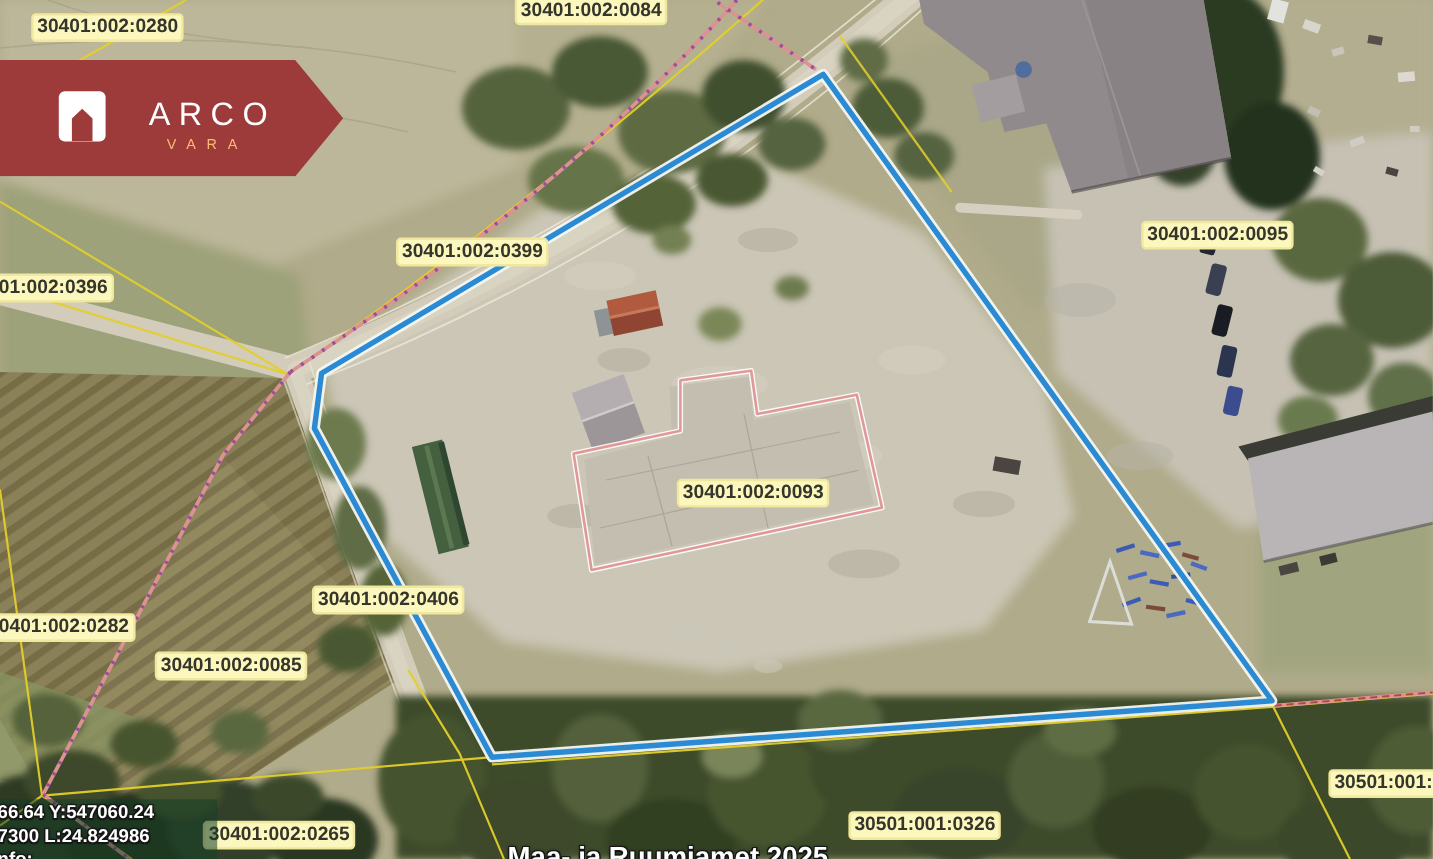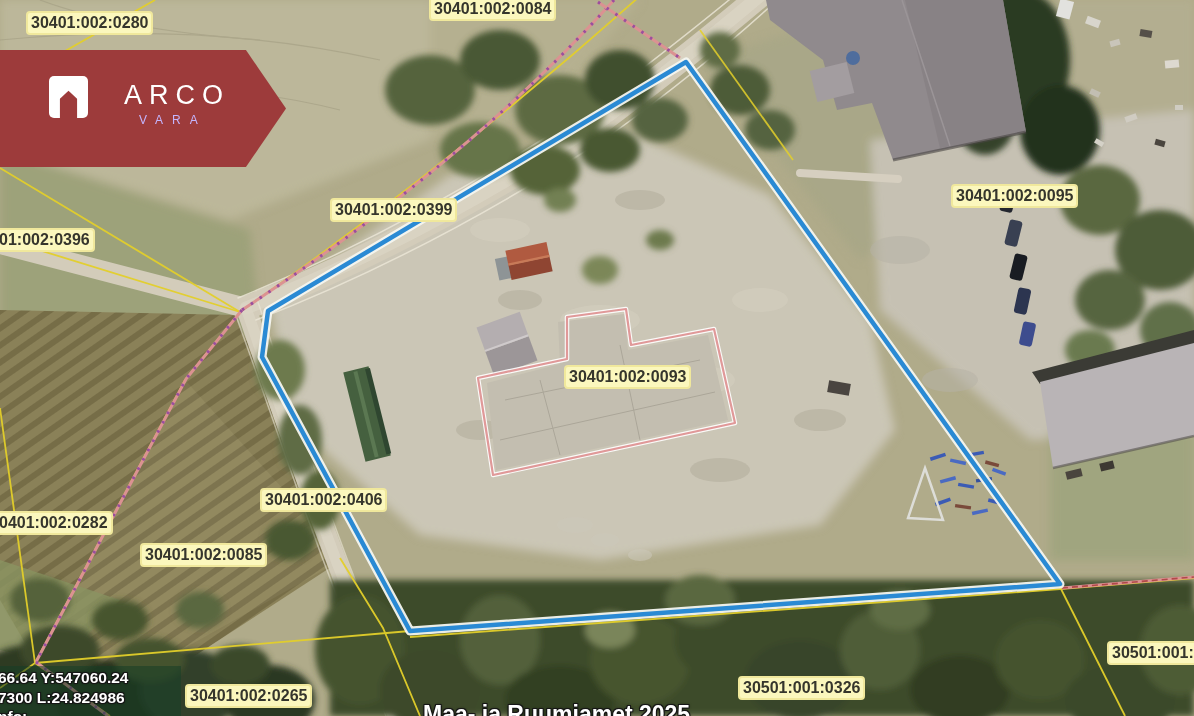--- a/index.html
+++ b/index.html
@@ -7,27 +7,27 @@
           font-family:"Liberation Sans",sans-serif;padding-left:44px;}
   #screen svg{position:absolute;left:0;top:0;}
   .plabel{position:absolute;font:700 16px/1.25 "Liberation Sans",sans-serif;color:#35352c;
           background:#fbf7bd;border:2px solid #f0e89c;border-radius:4px;padding:0 3px;
           white-space:nowrap;z-index:20;}
   .coord{position:absolute;font:700 15.5px/1.2 "Liberation Sans",sans-serif;color:#fff;white-space:nowrap;z-index:30;
          text-shadow:-1px -1px 0 #161616,1px -1px 0 #161616,-1px 1px 0 #161616,1px 1px 0 #161616,0 0 3px #000;}
   .attrib{position:absolute;left:423px;top:701px;font:700 23px "Liberation Sans",sans-serif;color:#fff;z-index:30;
          text-shadow:-1px -1px 0 #161616,1px -1px 0 #161616,-1px 1px 0 #161616,1px 1px 0 #161616,0 0 3px #000;white-space:nowrap;}
   .coordpanel{position:absolute;left:0;top:666px;width:181px;height:50px;background:rgba(22,62,38,.55);z-index:25;}
-  .ribbon{position:absolute;left:0;top:50px;width:286px;height:117px;background:#9d3b3b;z-index:40;
+  .ribbon{position:absolute;left:0;top:50px;width:286px;height:97px;background:#9d3b3b;z-index:40;
           clip-path:polygon(0 0,86% 0,100% 50%,86% 100%,0 100%);}
   .logo-box{position:absolute;left:49px;top:26px;width:39px;height:42px;background:#fff;border-radius:5px;}
   .logo-house{position:absolute;left:0;top:0;width:100%;height:100%;background:#9d3b3b;
           clip-path:polygon(28% 100%,28% 54%,50% 35%,72% 54%,72% 100%);}
   .logo-main{position:absolute;left:124px;top:30px;font-size:27px;letter-spacing:7px;color:#fff;font-weight:500;}
-  .logo-sub{position:absolute;left:139px;top:63px;font-size:12px;letter-spacing:9px;color:#c4b5fd;font-weight:400;}
+  .logo-sub{position:absolute;left:139px;top:63px;font-size:12px;letter-spacing:9px;color:#fdba74;font-weight:400;}
 </style>
 </head>
 <body>
 
 <div id="screen">
 
 <svg width="1194" height="716" viewBox="0 0 1194 716">
   <defs>
     <filter id="f1" x="-20%" y="-20%" width="140%" height="140%">
           <feGaussianBlur stdDeviation="5"></feGaussianBlur>
@@ -277,26 +277,26 @@
     <path d="M686,62 L1060,584 L410,631 L262,357 L268,311 Z" stroke="#f4f5f0" stroke-width="9" opacity=".95"></path>
     <path d="M686,62 L1060,584 L410,631 L262,357 L268,311 Z" stroke="#2a8ad4" stroke-width="4.5"></path>
   </g>
 </svg>
 
 <div class="plabel" style="left:26px;top:11px">30401:002:0280</div>
 <div class="plabel" style="left:429px;top:-3px">30401:002:0084</div>
 <div class="plabel" style="left:330px;top:198px">30401:002:0399</div>
 <div class="plabel" style="left:-6px;top:228px">01:002:0396</div>
 <div class="plabel" style="left:951px;top:184px">30401:002:0095</div>
-<div class="plabel" style="left:564px;top:365px">30401:002:0093</div>
+<div class="plabel" style="left:564px;top:399px">30401:002:0093</div>
 <div class="plabel" style="left:-6px;top:511px">0401:002:0282</div>
-<div class="plabel" style="left:140px;top:543px">30401:002:0085</div>
+<div class="plabel" style="left:129px;top:543px">30401:002:0085</div>
 <div class="plabel" style="left:260px;top:488px">30401:002:0406</div>
-<div class="plabel" style="left:185px;top:684px">30401:002:0265</div>
-<div class="plabel" style="left:738px;top:676px">30501:001:0326</div>
+<div class="plabel" style="left:169px;top:684px">30401:002:0265</div>
+<div class="plabel" style="left:707px;top:676px">30501:001:0326</div>
 <div class="plabel" style="left:1107px;top:641px">30501:001:0</div>
 
 <div class="coordpanel"></div>
 <div class="coord" style="left:-2px;top:669px">66.64 Y:547060.24</div>
 <div class="coord" style="left:-2px;top:689px">7300 L:24.824986</div>
 <div class="coord" style="left:-2px;top:708px">nfo:</div>
 
 <div class="attrib">Maa- ja Ruumiamet 2025</div>
 
 <div class="ribbon">

